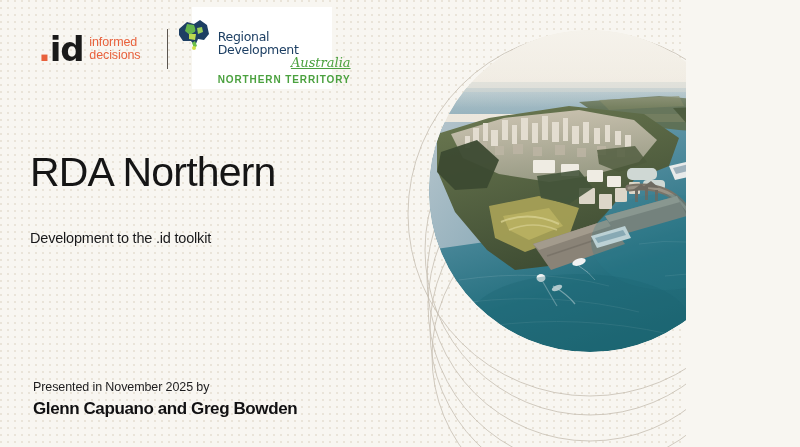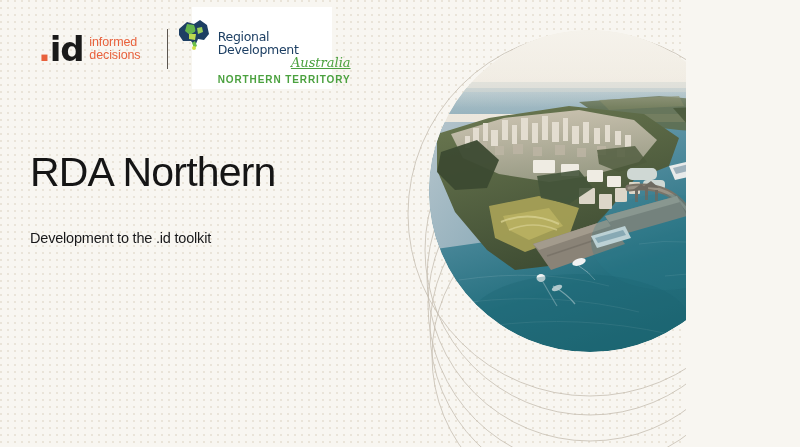--- a/index.html
+++ b/index.html
@@ -225,20 +225,24 @@
         </div>
       </div>
     </div>
   </div>
 
   <div class="headline">
     <h1 class="title"><span>RDA Northern</span><br></h1>
     <div class="subtitle">Development to the .id toolkit</div>
   </div>
 
+  <div class="presenter">
+    <div class="presented-line">Presented in November 2025 by</div>
+    <div class="presenter-names">Glenn Capuano and Greg Bowden</div>
+  </div>
 
   <div class="photo-circle">
     <svg class="photo-svg" viewBox="0 0 322 322" preserveAspectRatio="xMidYMid slice" aria-hidden="true">
       <defs>
         <linearGradient id="sky" x1="0" y1="0" x2="0" y2="1">
           <stop offset="0%" stop-color="#f1ece2"></stop>
           <stop offset="55%" stop-color="#e7e2d8"></stop>
           <stop offset="100%" stop-color="#cfd4d2"></stop>
         </linearGradient>
         <linearGradient id="seaTop" x1="0" y1="0" x2="0.25" y2="1">

